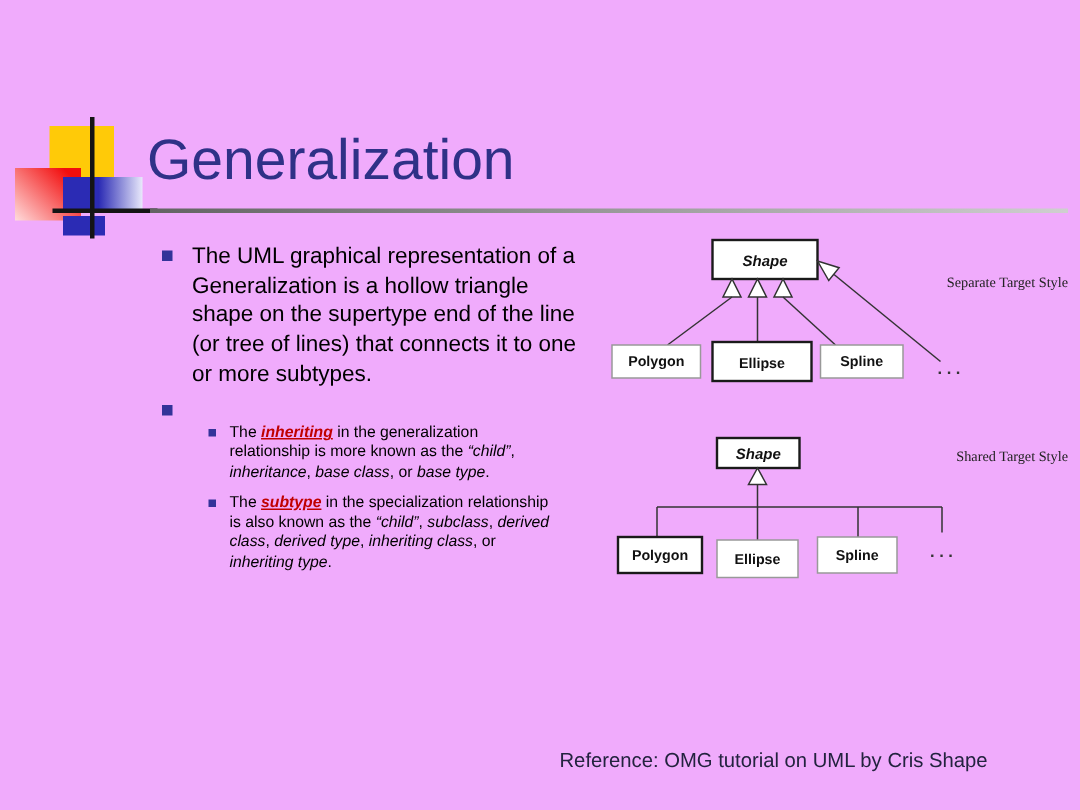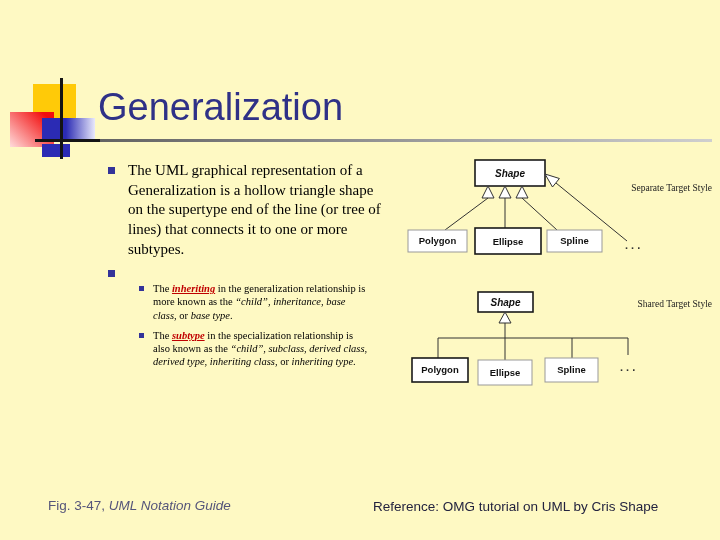--- a/index.html
+++ b/index.html
@@ -1,38 +1,38 @@
 <!DOCTYPE html>
 <html><head>
 <meta charset="utf-8">
 <style>
   html,body{margin:0;padding:0;background:#888;}
   .slide{
-    position:relative;width:720px;height:540px;background:#fef9c3;
+    position:relative;width:720px;height:540px;background:#f0abfc;
     font-family:"Liberation Sans",sans-serif;overflow:hidden;margin:0 auto;
   }
   
   .deco{position:absolute;}
   .deco-yellow{left:33px;top:84px;width:43px;height:42px;background:#ffca08;}
   .deco-red{left:10px;top:112px;width:44px;height:35px;
     background:linear-gradient(225deg,#f20d0d 15%,#ffdcdc 100%);}
   .deco-blue-top{left:42px;top:118px;width:53px;height:24px;
     background:linear-gradient(to right,#2b2bb4 45%,#e9e9fb 100%);}
   .deco-blue-bottom{left:42px;top:144px;width:28px;height:13px;background:#2b2bb4;}
   .deco-vline{left:60px;top:78px;width:3px;height:81px;background:#141414;}
   .deco-hline{left:35px;top:139px;width:70px;height:3px;background:#141414;}
   .deco-rule{left:100px;top:139px;width:612px;height:3px;
     background:linear-gradient(to right,#636363,#cfcfcf);}
   
   .title{
     position:absolute;left:98px;top:88px;font-size:38px;line-height:1.0;
     color:#2f3187;letter-spacing:0px;
   }
   
-  .content{position:absolute;left:105px;top:161px;width:310px;font-family:Liberation Serif, serif;}
+  .content{position:absolute;left:105px;top:161px;width:310px;}
   .bullet{display:flex;margin-bottom:5px;}
   .bullet-marker{flex:none;width:7px;height:7px;background:#333399;margin:6px 13px 0 3px;}
   .bullet-text{font-size:15px;line-height:1.31;color:#000;width:262px;}
   .subbullets{margin-left:32px;margin-top:3px;}
   .subbullet{display:flex;margin-bottom:7px;}
   .sub-marker{flex:none;width:5px;height:5px;background:#333399;margin:4px 9px 0 2px;}
   .sub-text{font-size:10.5px;line-height:1.26;color:#000;width:218px;}
   .em{font-style:italic;}
   .term{color:#c00000;font-style:italic;font-weight:bold;text-decoration:underline;}
   
@@ -139,16 +139,15 @@
     <rect class="uml-box" x="83" y="75" width="54" height="25"></rect>
     <text class="uml-sub" x="110" y="91" text-anchor="middle">Ellipse</text>
 
     <rect class="uml-box" x="150" y="73" width="53" height="24"></rect>
     <text class="uml-sub" x="176.5" y="88" text-anchor="middle">Spline</text>
 
     <text class="uml-dots" x="225" y="86">. . .</text>
     <text class="style-label" x="317" y="22" text-anchor="end">Shared Target Style</text>
   </svg>
 
-  <div class="footer-left"><span>Fig. 3-47, </span><span class="em">UML Notation Guide</span></div>
   <div class="footer-right">Reference: OMG tutorial on UML by Cris Shape</div>
 
 </div>
 
 </body></html>

